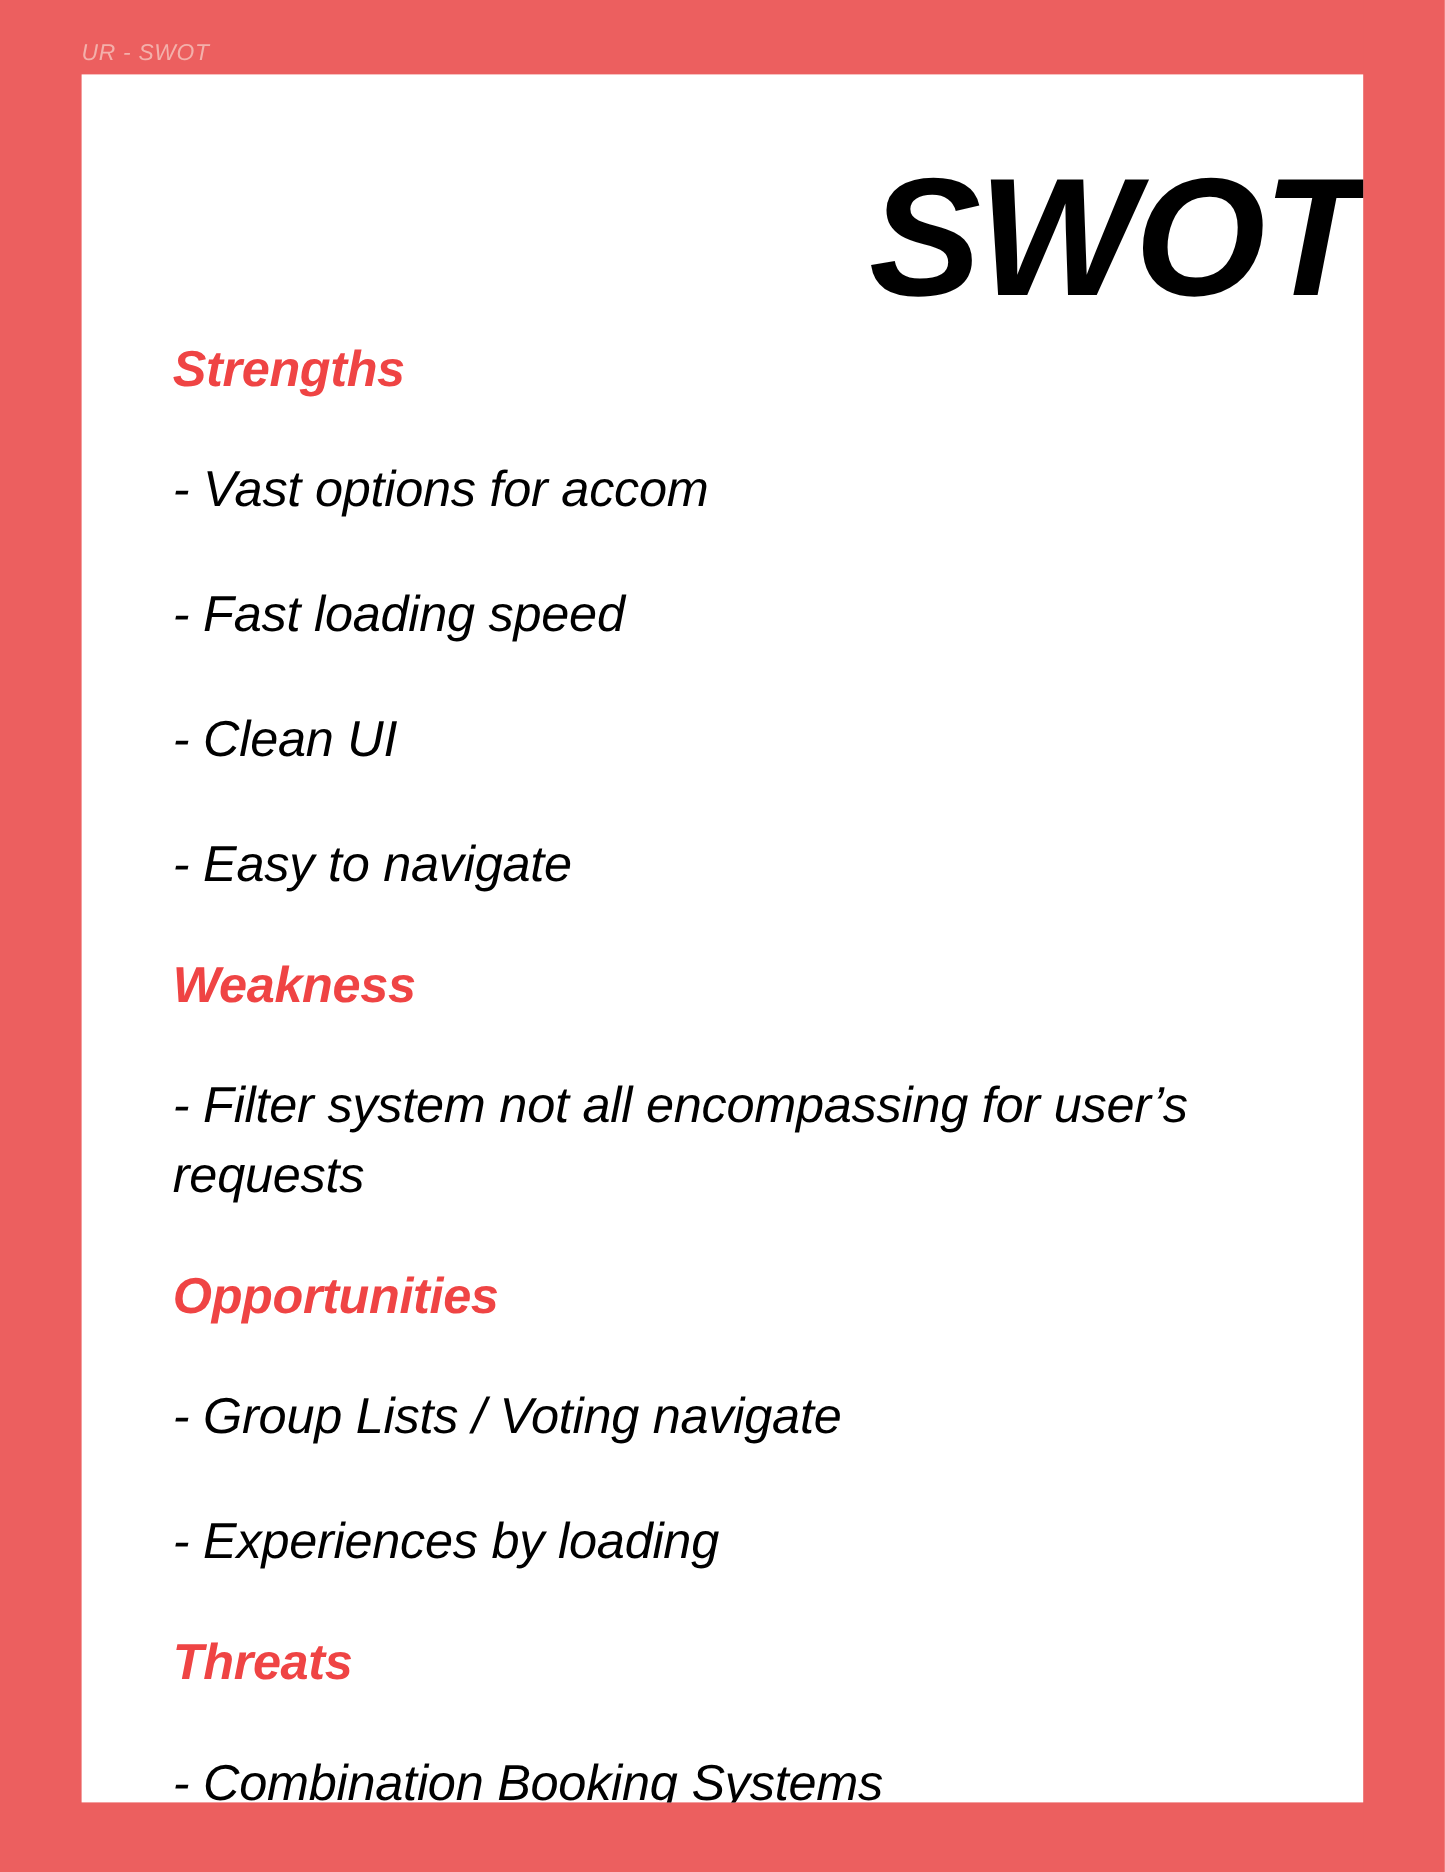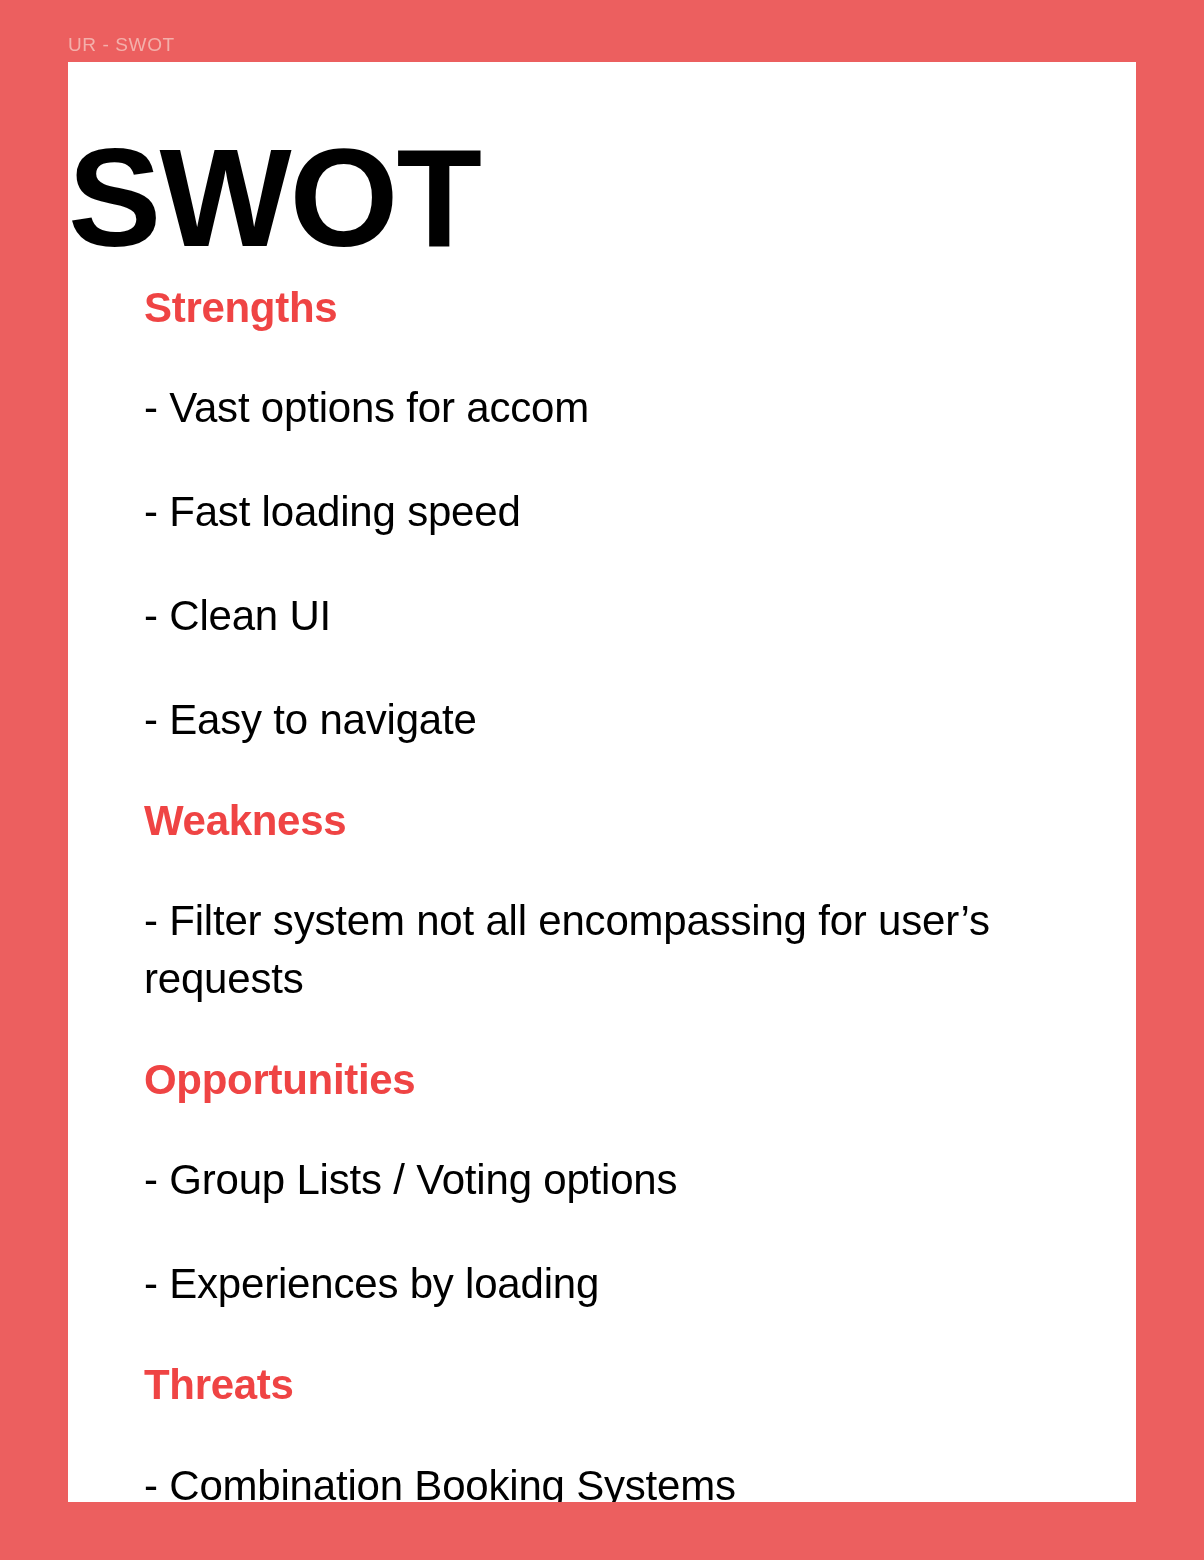--- a/index.html
+++ b/index.html
@@ -12,20 +12,21 @@
     background: #ec5f5f;
     font-family: "Liberation Sans", sans-serif;
     overflow: hidden;
   }
   .page {
     position: relative;
     width: 1136px;
     height: 1560px;
     background: #ec5f5f;
     box-sizing: border-box;
+    font-style: italic;
   }
   .header-label {
     position: absolute;
     top: 34px;
     left: 68px;
     font-size: 19px;
     color: #f3b0ab;
     letter-spacing: 0.6px;
     font-family: "Liberation Sans", sans-serif;
   }
@@ -33,21 +34,21 @@
     position: absolute;
     left: 68px;
     top: 62px;
     width: 1068px;
     height: 1440px;
     background: #ffffff;
     box-sizing: border-box;
     overflow: hidden;
   }
   .title {
-    text-align: left;
+    text-align: right;
     font-size: 140px;
     font-weight: 700;
     line-height: 1;
     letter-spacing: -2px;
     color: #000000;
     margin: 66px 0 0 0;
     font-family: "Liberation Sans", sans-serif;
   }
   .body {
     margin: 14px 0 0 0;
@@ -96,21 +97,21 @@
         <div class="section-item">- Easy to navigate</div>
       </div>
 
       <div class="section">
         <div class="section-head">Weakness</div>
         <div class="section-item">- Filter system not all encompassing for user’s requests</div>
       </div>
 
       <div class="section">
         <div class="section-head">Opportunities</div>
-        <div class="section-item">- Group Lists / Voting options</div>
+        <div class="section-item">- Group Lists / Voting navigate</div>
         <div class="section-item">- Experiences by loading</div>
       </div>
 
       <div class="section">
         <div class="section-head">Threats</div>
         <div class="section-item">- Combination Booking Systems</div>
       </div>
 
     </div>
   </div>

